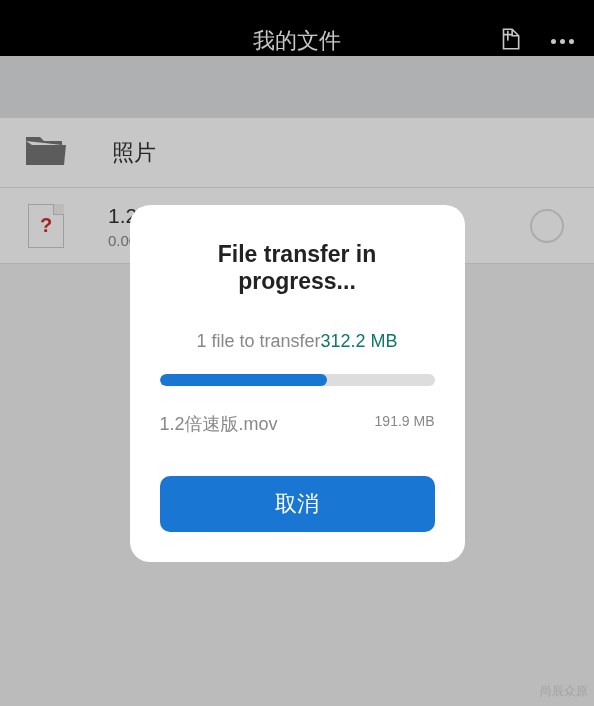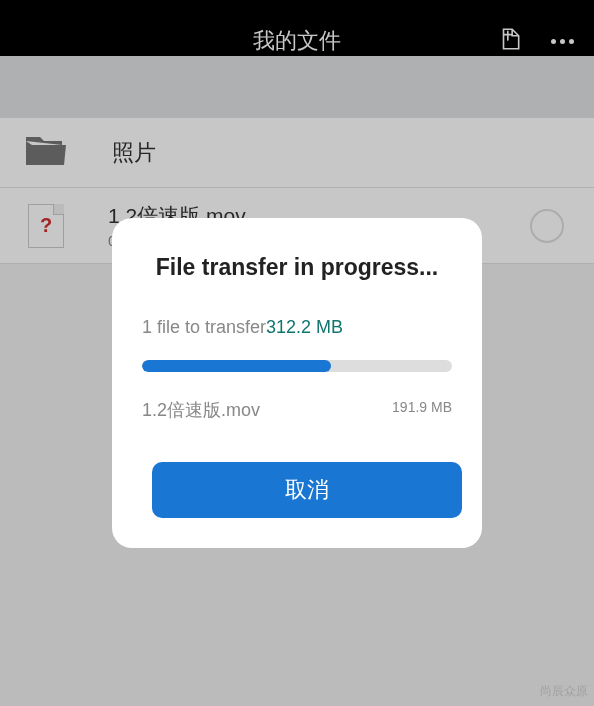--- a/index.html
+++ b/index.html
@@ -133,37 +133,37 @@
       left: 0;
       right: 0;
       bottom: 0;
       background: rgba(0,0,0,0.22);
       display: flex;
       align-items: center;
       justify-content: center;
       padding-top: 60px;
     }
     .dialog {
-      width: 370px;
+      width: 335px;
       background: white;
       border-radius: 20px;
       padding: 36px 30px 30px 30px;
       display: flex;
       flex-direction: column;
     }
     .dialog-title {
       font-size: 23px;
       font-weight: 600;
       color: #222;
       text-align: center;
       margin-bottom: 36px;
     }
     .transfer-info {
       display: flex;
-      justify-content: flex-start;
+      justify-content: center;
       margin-bottom: 22px;
     }
     .transfer-count {
       font-size: 18px;
       color: #888;
     }
     .transfer-total {
       font-size: 18px;
       color: #0f766e;
     }
@@ -199,21 +199,20 @@
     .cancel-button {
       width: 100%;
       height: 56px;
       background: #1976d2;
       border: none;
       border-radius: 10px;
       color: white;
       font-size: 22px;
       font-weight: 400;
       cursor: pointer;
-      margin-left: 10px;
     }
     .watermark {
       position: absolute;
       bottom: 6px;
       right: 6px;
       font-size: 12px;
       color: rgba(150,150,150,0.7);
     }
   </style>
 </head>

